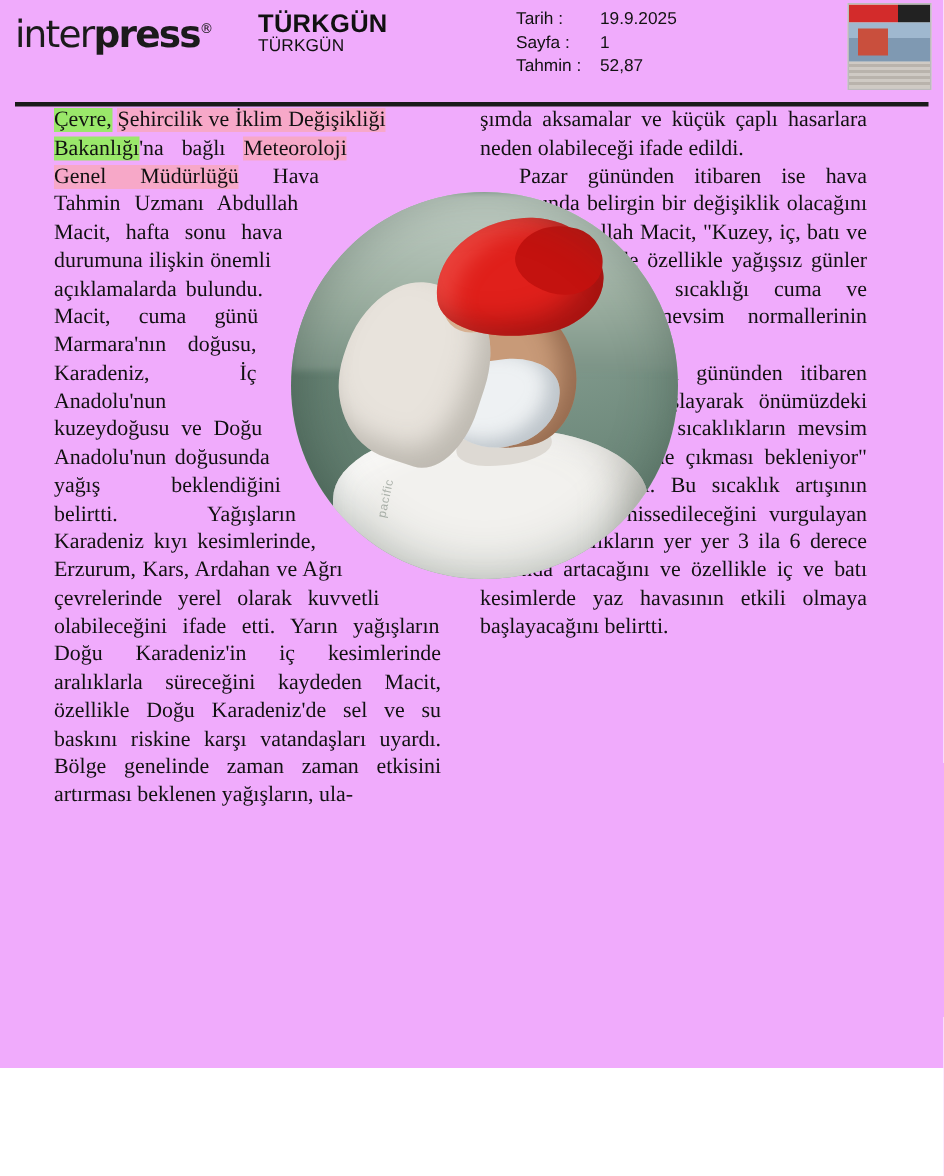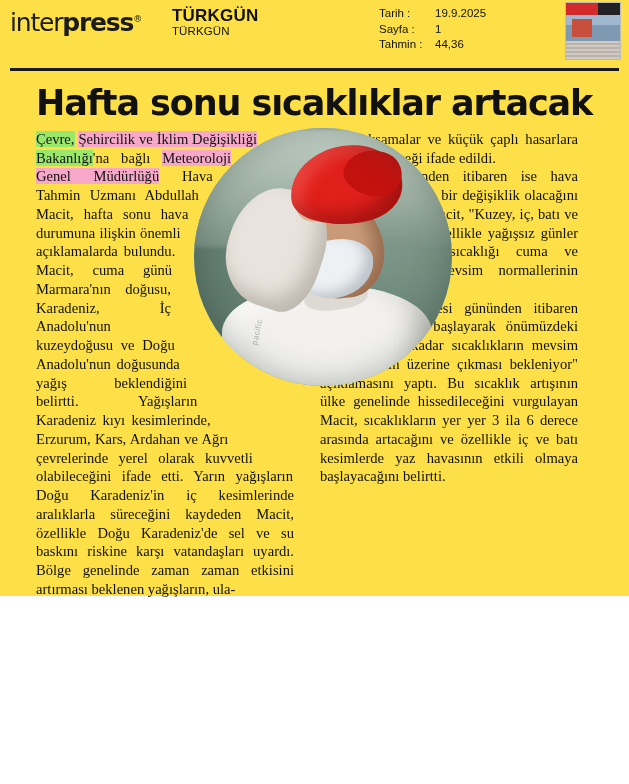--- a/index.html
+++ b/index.html
@@ -5,22 +5,22 @@
   * { box-sizing: border-box; }
   html, body {
     margin: 0; padding: 0;
     width: 629px; height: 784px;
     background: #ffffff;
     font-family: "Liberation Serif", serif;
     overflow: hidden;
   }
   #page {
     position: relative;
-    width: 629px; height: 596px;
-    background: #fde047;
+    width: 629px; height: 712px;
+    background: #f0abfc;
   }
 
   
   .header {
     position: relative;
     height: 68px;
     padding: 6px 10px 0 10px;
     display: flex;
     align-items: flex-start;
   }
@@ -62,21 +62,21 @@
 
   .metainfo {
     flex: 1 1 auto;
     padding-left: 16px;
     font-family: "Liberation Sans", sans-serif;
     font-size: 11.5px;
     color: #111;
     line-height: 1.35;
   }
   .metarow { display: flex; }
-  .metarow .mlabel { width: 56px; flex: 0 0 56px; margin-left: 35px; }
+  .metarow .mlabel { width: 56px; flex: 0 0 56px; }
   .metarow .mval { }
 
   .thumb {
     position: absolute;
     top: 2px; right: 8px;
     width: 56px; height: 58px;
     border: 1px solid #bbb;
     background: #e9e4de;
     overflow: hidden;
   }
@@ -281,36 +281,35 @@
       <div class="metarow">
         <span class="mlabel">Tarih :</span>
         <span class="mval">19.9.2025</span>
       </div>
       <div class="metarow">
         <span class="mlabel">Sayfa :</span>
         <span class="mval">1</span>
       </div>
       <div class="metarow">
         <span class="mlabel">Tahmin :</span>
-        <span class="mval">44,36</span>
+        <span class="mval">52,87</span>
       </div>
     </div>
 
     <div class="thumb">
       <div class="t-top"></div>
       <div class="t-mid"></div>
       <div class="t-bot"></div>
     </div>
   </div>
 
   <div class="rulewrap">
     <div class="rule"></div>
   </div>
 
-  <div class="headline">Hafta sonu sıcaklıklar artacak</div>
 
   <div class="photo">
     <div class="bg"></div>
     <div class="blurtop"></div>
     <div class="shirt"></div>
     <div class="collar"></div>
     <div class="face"></div>
     <div class="mask"></div>
     <div class="arm"></div>
     <div class="hand"></div>

